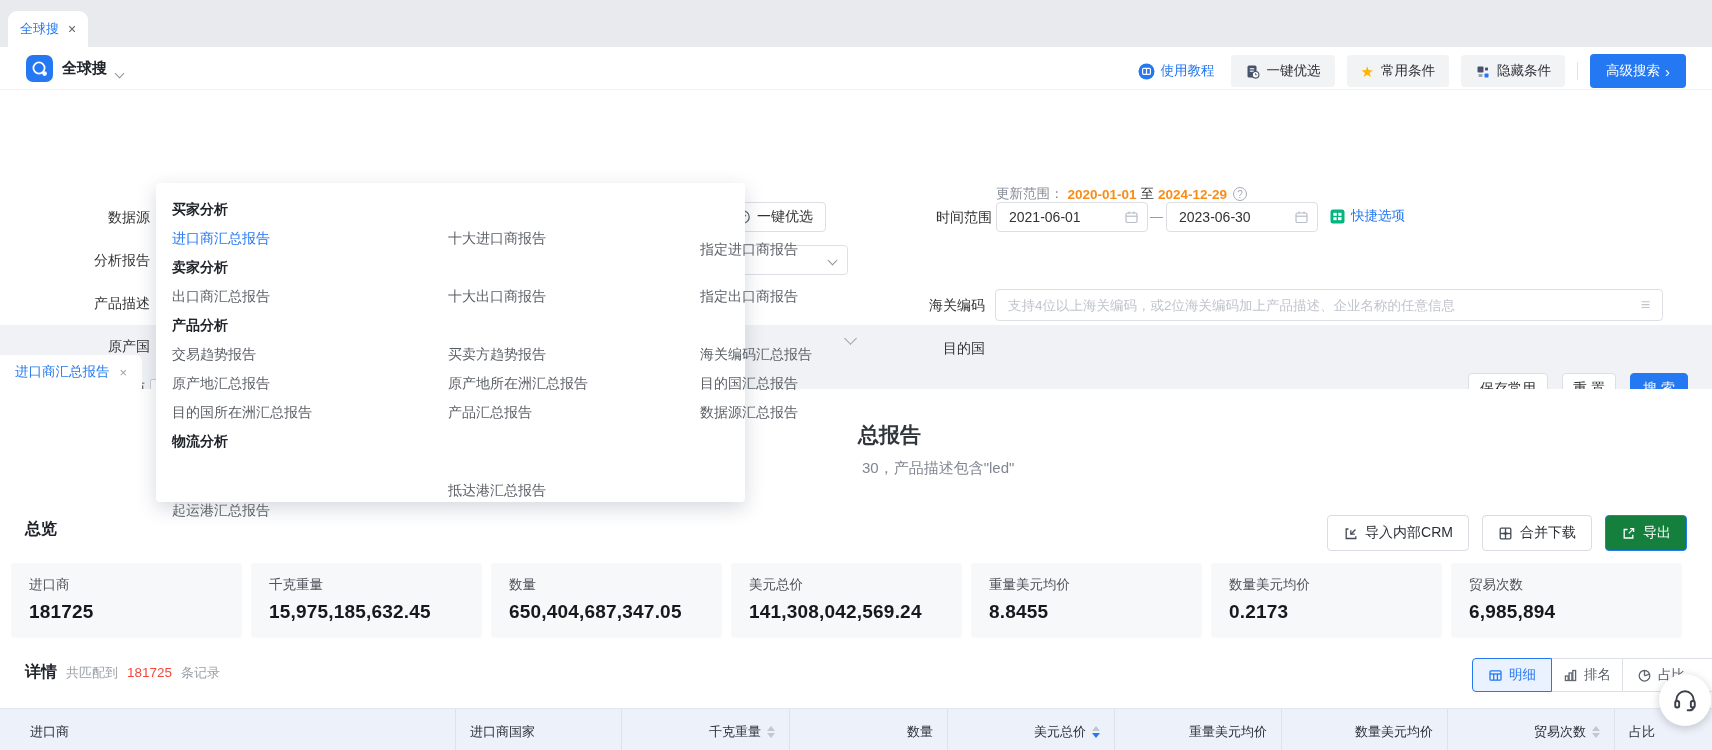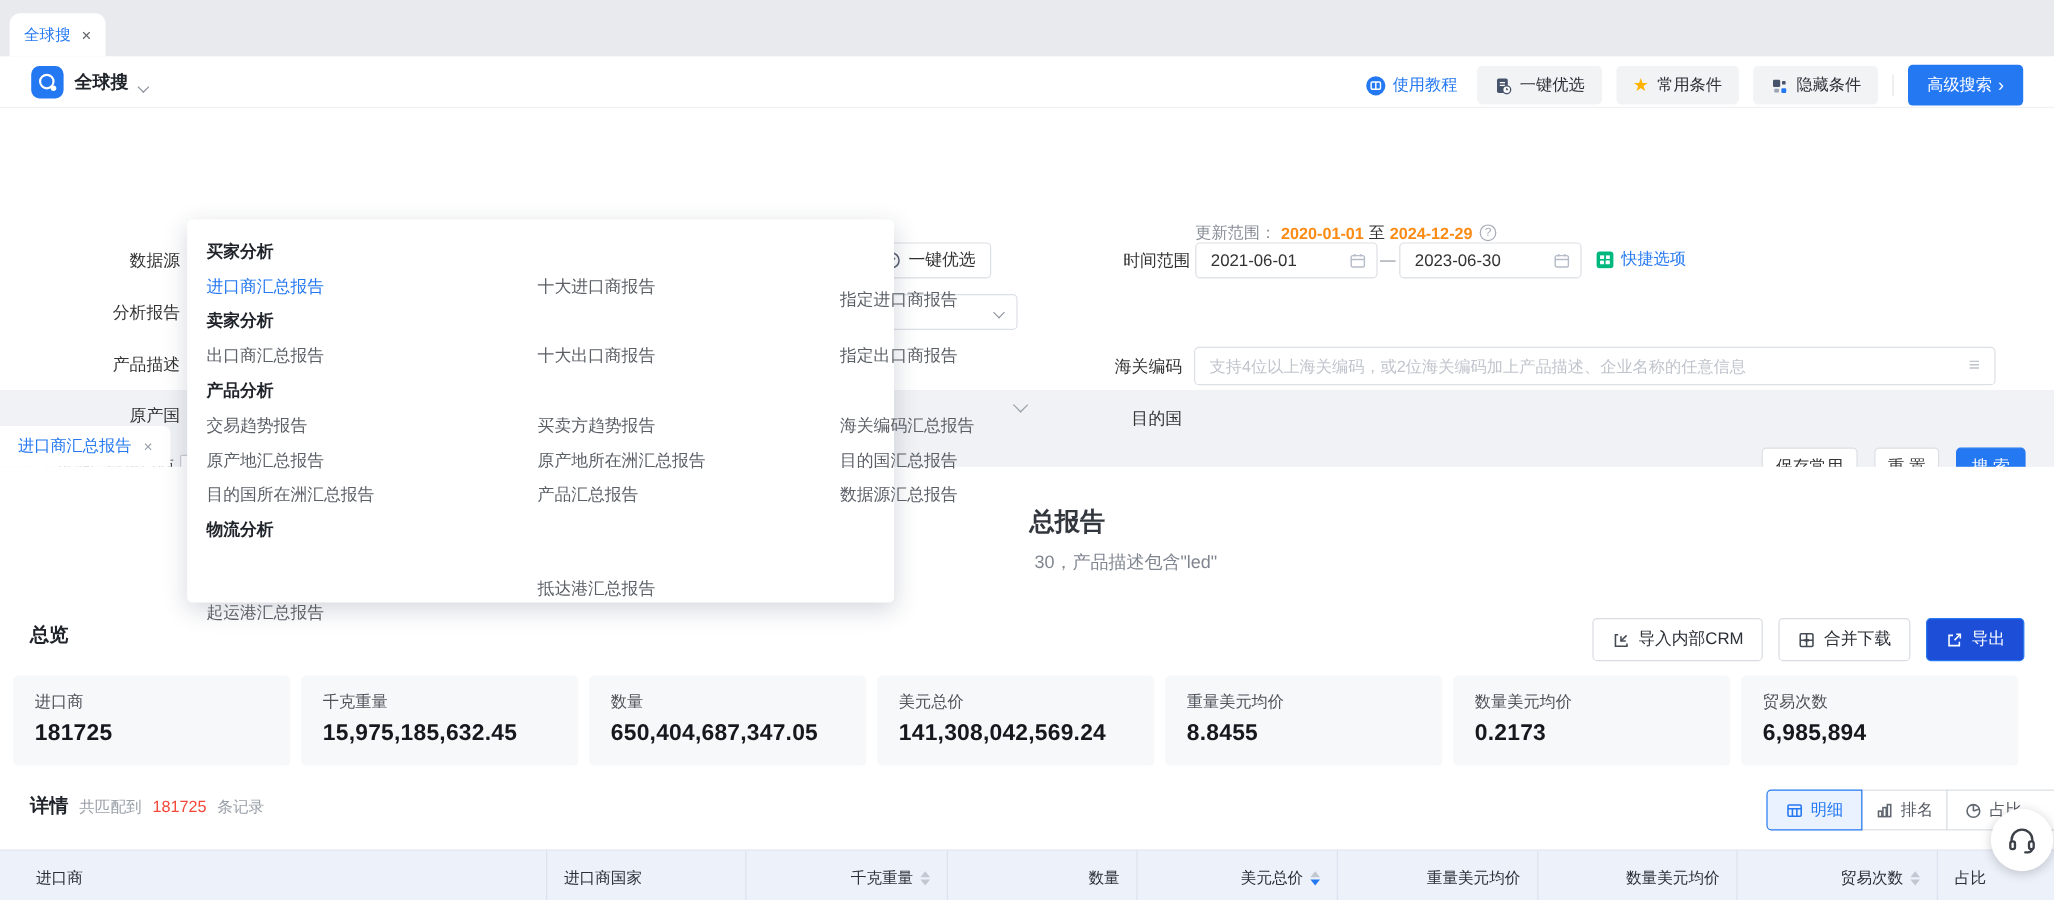--- a/index.html
+++ b/index.html
@@ -84,21 +84,21 @@
   .res-tab .tab-x{font-size:13px;color:#9aa0a8;}
 
   
   .card{position:absolute;left:0;top:389px;width:1712px;height:361px;background:#fff;}
   .r-title{position:absolute;left:858px;top:32px;font-size:21px;font-weight:600;color:#32363d;}
   .r-sub{position:absolute;left:862px;top:70px;font-size:15px;color:#808690;}
   .ov-title{position:absolute;left:25px;top:130px;font-size:16px;font-weight:700;color:#20242b;}
   .crm-row{position:absolute;right:25px;top:126px;display:flex;gap:13px;}
   .cbtn{height:36px;border:1px solid #d9dce2;border-radius:4px;background:#fff;display:flex;align-items:center;
         gap:7px;padding:0 15px;font-size:14px;color:#2b2f36;cursor:pointer;}
-  .cbtn.primary{background:#1d4ed8;border-color:#2478f2;color:#fff;}
+  .cbtn.primary{background:#15803d;border-color:#2478f2;color:#fff;}
   .stats{position:absolute;left:11px;top:174px;width:1671px;display:flex;gap:9px;}
   .stat{flex:1;height:75px;background:#f7f8fa;border-radius:4px;padding:13px 18px;}
   .stat .l{font-size:13.5px;color:#4e5259;}
   .stat .v{font-size:19px;font-weight:700;color:#16181d;margin-top:7px;letter-spacing:.2px;}
   .det-row{position:absolute;left:25px;top:273px;display:flex;align-items:baseline;gap:9px;}
   .det-row .h{font-size:16px;font-weight:700;color:#20242b;}
   .det-row .g{font-size:13px;color:#9aa0a8;}
   .det-row .r{font-size:13.5px;color:#f5483b;}
   .views{position:absolute;left:1472px;top:269px;display:flex;}
   .vbtn{height:34px;border:1px solid #dcdfe4;background:#fff;display:flex;align-items:center;justify-content:center;

